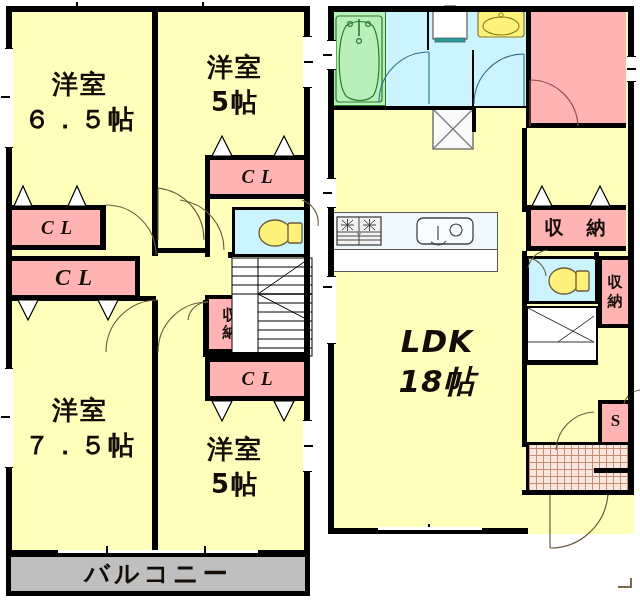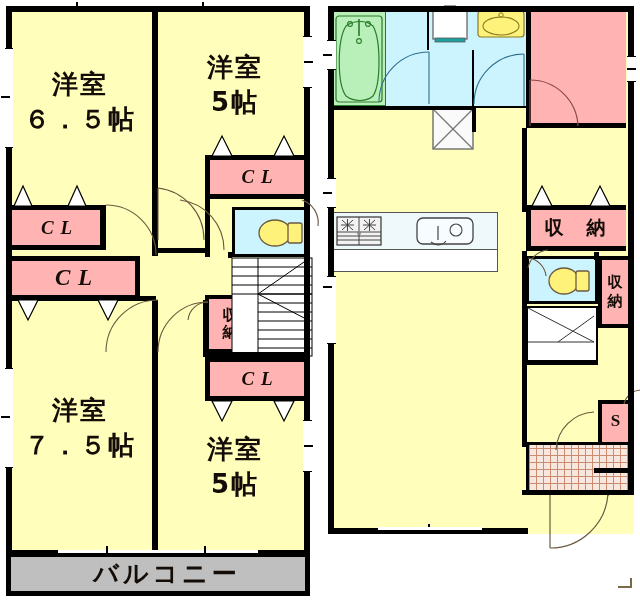--- a/index.html
+++ b/index.html
@@ -166,21 +166,21 @@
     <div class="lbl jp" style="left:170px;top:424px;width:130px;height:86px;font-size:26px;">
       <span style="white-space:pre-line;line-height:1.35;">洋室
 5帖</span>
     </div>
 
     <div class="room" style="left:6px;top:552px;width:304px;height:44px;background:#BFBFBF;
                 border:5px solid #000;"></div>
     <div class="abs" style="left:58px;top:550px;width:200px;height:3px;background:#fff;"></div>
     <div class="abs" style="left:106px;top:546px;width:1.5px;height:9px;background:#000;"></div>
     <div class="abs" style="left:204px;top:546px;width:1.5px;height:9px;background:#000;"></div>
-    <div class="lbl jp" style="left:15px;top:552px;width:304px;height:44px;font-size:25px;letter-spacing:4px;">バルコニー</div>
+    <div class="lbl jp" style="left:6px;top:552px;width:304px;height:44px;font-size:25px;letter-spacing:4px;">バルコニー</div>
   </div>
 
   <div class="abs" style="left:322px;top:0;width:318px;height:602px;">
 
     <div class="room" style="left:6px;top:6px;width:306px;height:528px;background:#FFFFBB;"></div>
 
     <div class="room" style="left:8px;top:8px;width:200px;height:100px;background:#CCF4FF;
                 border:2px solid #000;"></div>
 
     <div class="room" style="left:10px;top:10px;width:54px;height:96px;background:#B9F0B9;
@@ -333,15 +333,19 @@
     <div class="abs" style="left:5px;top:178px;width:9px;height:30px;background:#fff;border-top:1px solid #000;border-bottom:1px solid #000;"></div>
     <div class="abs" style="left:1px;top:192px;width:9px;height:1.5px;background:#000;"></div>
     <div class="abs" style="left:5px;top:276px;width:9px;height:68px;background:#fff;border-top:1px solid #000;border-bottom:1px solid #000;"></div>
     <div class="abs" style="left:1px;top:286px;width:9px;height:1.5px;background:#000;"></div>
     <div class="abs" style="left:305px;top:56px;width:9px;height:26px;background:#fff;border-top:1px solid #000;border-bottom:1px solid #000;"></div>
     <div class="abs" style="left:305px;top:68px;width:9px;height:1.5px;background:#000;"></div>
     <div class="abs" style="left:106px;top:524px;width:1.5px;height:9px;background:#000;"></div>
     <div class="abs" style="left:56px;top:527px;width:104px;height:3px;background:#fff;"></div>
     <div class="abs" style="left:296px;top:578px;width:14px;height:10px;border-right:2px solid #7a6a4a;border-bottom:2px solid #7a6a4a;"></div>
 
+    <div class="lbl" style="left:40px;top:318px;width:150px;height:86px;font-size:31px;">
+      <span style="white-space:pre-line;line-height:1.3;font-family:'DejaVu Sans','Liberation Sans',sans-serif;">LDK
+18帖</span>
+    </div>
   </div>
 
 </div>
 
 </body></html>

